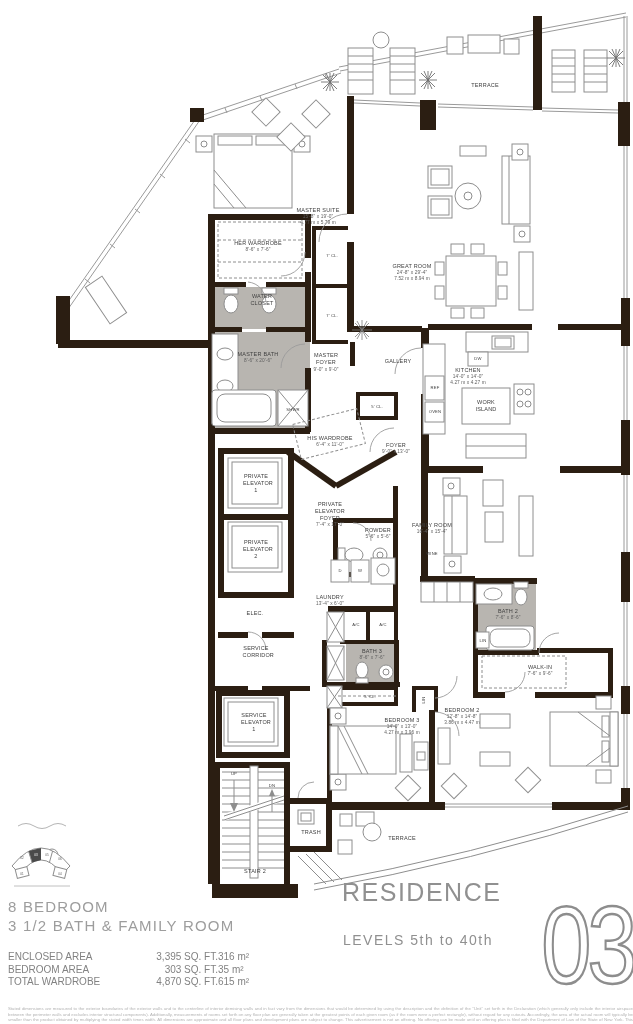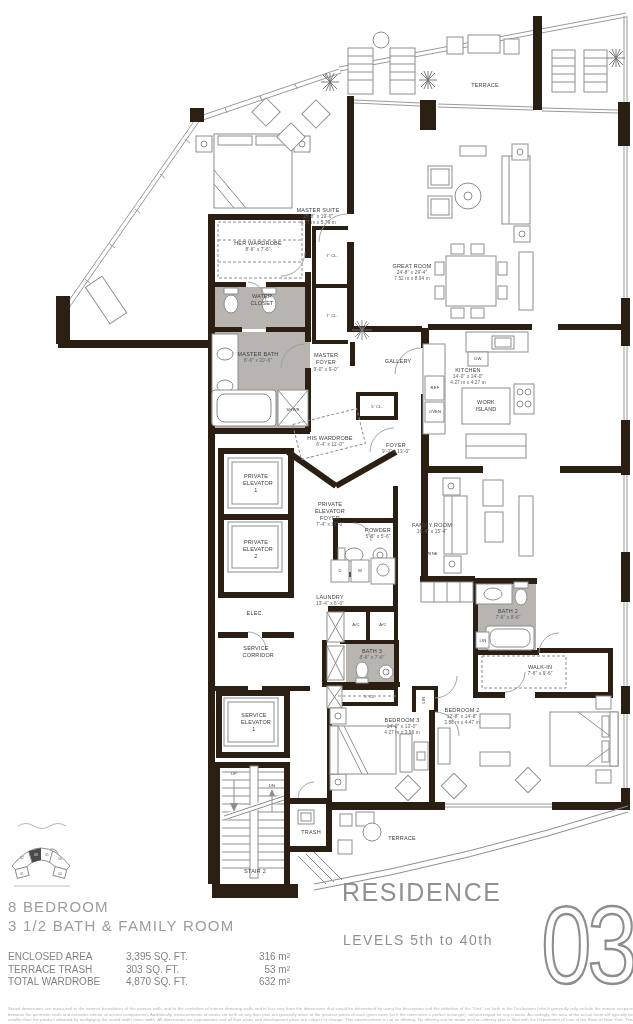--- a/index.html
+++ b/index.html
@@ -13,22 +13,22 @@
   .rl.wrap{white-space:normal;}
   .rl.wrap .dims{margin:0 -30px;}
   .tz{position:absolute;text-align:center;transform:translate(-50%,-50%) scale(.42);
       font-size:10px;color:#414141;letter-spacing:.3px;white-space:nowrap;line-height:1.1;}
   .tz.rot{transform:translate(-50%,-50%) scale(.42) rotate(-90deg);}
   
   .title-line{position:absolute;color:#9d9d9d;letter-spacing:1.2px;font-size:15px;}
   .area-table{position:absolute;left:8px;top:951px;width:284px;font-size:10px;color:#828282;}
   .area-row{display:flex;height:12.5px;line-height:12.5px;}
   .area-row .c1{width:118px;text-align:left;}
-  .area-row .c2{width:92px;}
-  .area-row .c3{width:72px;text-align:right;}
+  .area-row .c2{width:92px;text-align:right;}
+  .area-row .c3{width:72px;}
   .res-word{position:absolute;left:342px;top:856px;font-size:25px;letter-spacing:1.5px;color:#909090;margin-top:22px;}
   .res-levels{position:absolute;left:343px;top:932px;font-size:14px;letter-spacing:1.5px;color:#909090;}
   .res-num{position:absolute;right:0px;top:890px;font-size:110px;line-height:1;
            letter-spacing:-5px;color:#fff;-webkit-text-stroke:2.5px #8d8d8d;
            transform:scaleX(.82);transform-origin:100% 50%;}
   .disclaimer{position:absolute;left:8px;top:997px;width:1250px;font-size:8.6px;line-height:1.3;
               color:#b3b3b3;transform:scale(.5);transform-origin:0 0;text-align:justify;}
 </style>
 </head>
 <body>
@@ -536,28 +536,28 @@
   <div class="title-line" style="left:8px;top:898px">8 BEDROOM</div>
   <div class="title-line" style="left:8px;top:917px">3 1/2 BATH &amp; FAMILY ROOM</div>
 
   <div class="area-table">
     <div class="area-row">
       <span class="c1">ENCLOSED AREA</span>
       <span class="c2">3,395 SQ. FT.</span>
       <span class="c3">316 m²</span>
     </div>
     <div class="area-row">
-      <span class="c1">TERRACE TRASH</span>
+      <span class="c1">BEDROOM AREA</span>
       <span class="c2">303 SQ. FT.</span>
-      <span class="c3">53 m²</span>
+      <span class="c3">35 m²</span>
     </div>
     <div class="area-row">
       <span class="c1">TOTAL WARDROBE</span>
       <span class="c2">4,870 SQ. FT.</span>
-      <span class="c3">632 m²</span>
+      <span class="c3">615 m²</span>
     </div>
   </div>
 
   <div class="res-word">RESIDENCE</div>
   <div class="res-levels">LEVELS 5th to 40th</div>
   <div class="res-num">03</div>
 
   <p class="disclaimer">Stated dimensions are measured to the exterior boundaries of the exterior walls and to the centerline of interior demising walls and in fact vary from the dimensions that would be determined by using the description and the definition of the "Unit" set forth in the Declaration (which generally only include the interior airspace between the perimeter walls and excludes interior structural components). Additionally, measurements of rooms set forth on any floor plan are generally taken at the greatest points of each given room (as if the room were a perfect rectangle), without regard for any cutouts. Accordingly, the area of the actual room will typically be smaller than the product obtained by multiplying the stated width times width. All dimensions are approximate and all floor plans and development plans are subject to change. This advertisement is not an offering. No offering can be made until an offering plan is filed with the Department of Law of the State of New York. This advertisement is made pursuant to Cooperative Policy Statement No. 1, issued by the New York State Attorney General. File No. CP08-0093.</p>
 </div>
 

